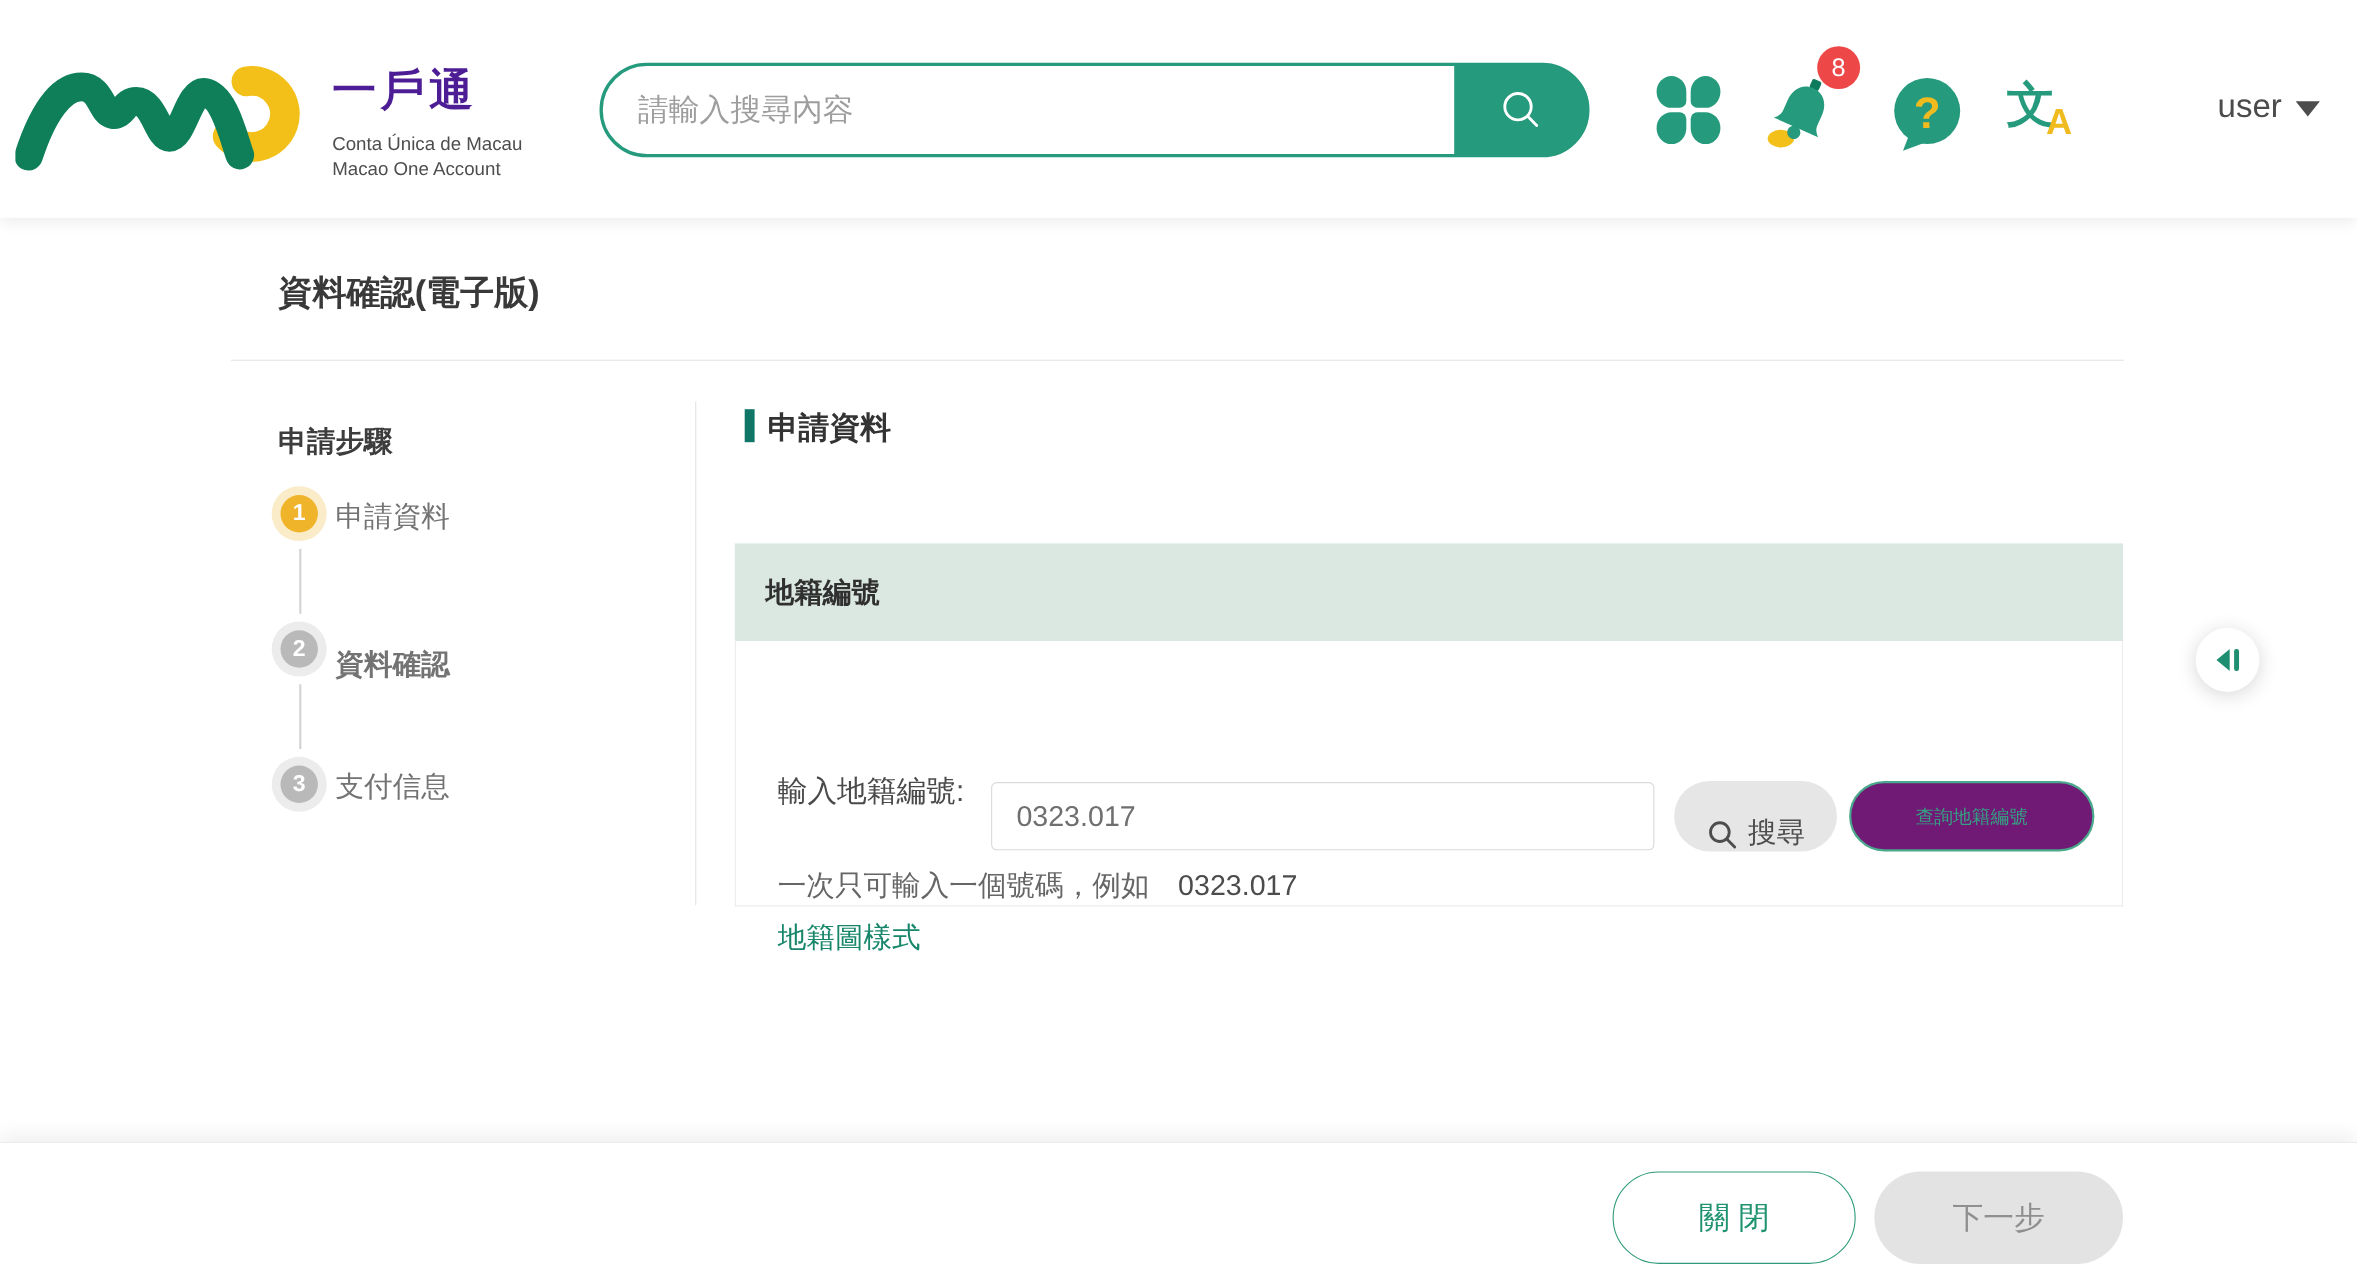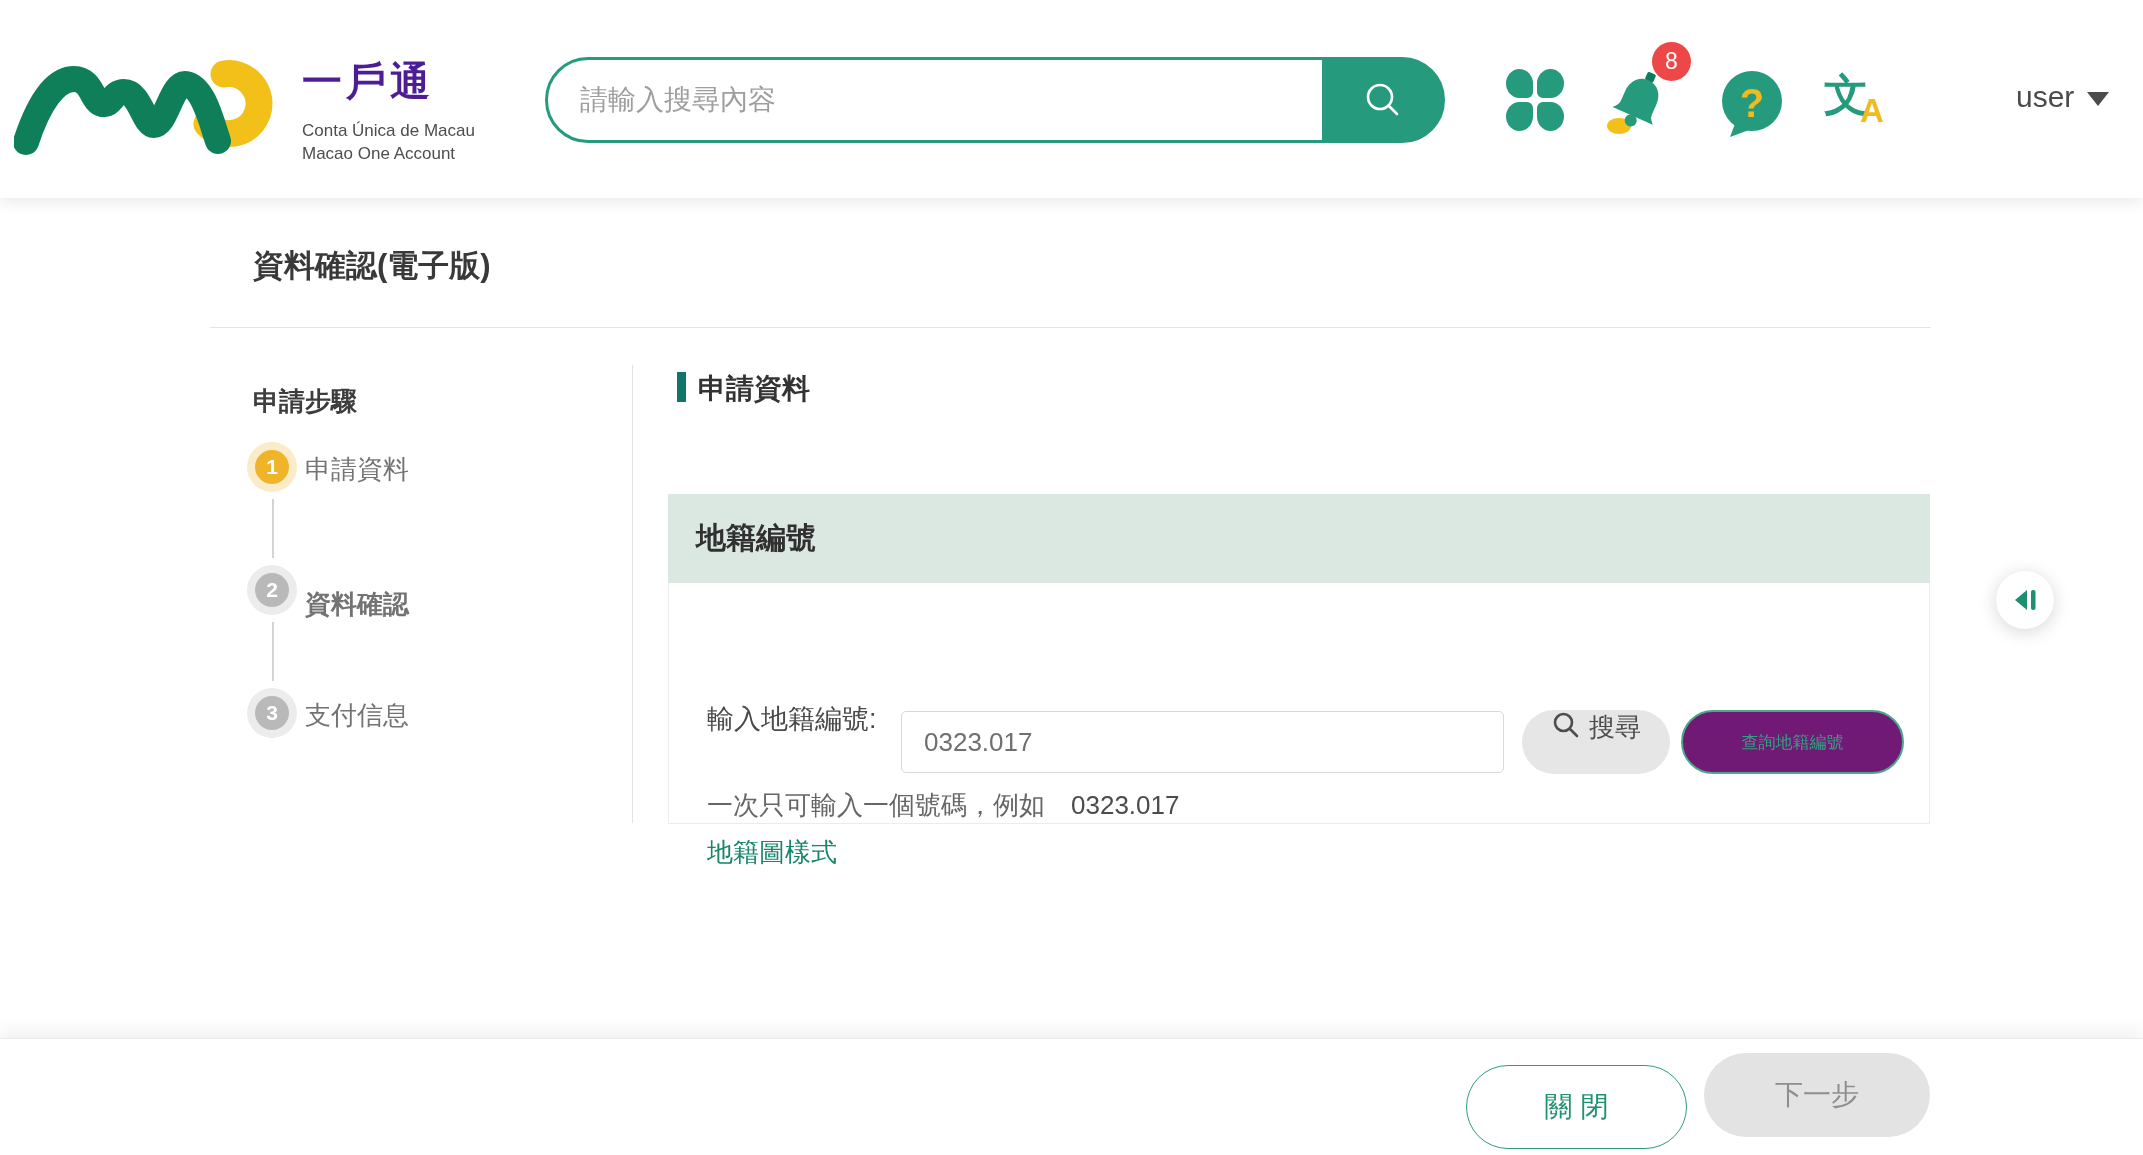--- a/index.html
+++ b/index.html
@@ -67,50 +67,50 @@
 
   .v-divider { position:absolute; left:632px; top:365px; width:1px; height:458px; background:#e3e3e3; }
 
   .accent-bar { position:absolute; left:677px; top:372px; width:9px; height:30px; background:#0f7668; }
   .section-title { position:absolute; left:698px; top:370px; font-size:28px; font-weight:bold; color:#333; }
   .service-desc { position:absolute; left:668px; top:437px; font-size:27px; color:#585858; }
 
   .cad-box { position:absolute; left:668px; top:494px; width:1262px; height:330px; }
   .cad-box-header { position:absolute; left:0; top:0; width:1262px; height:89px; background:#dae8e1;
                     display:flex; align-items:center; }
-  .cad-box-title { margin-left:28px; font-size:30px; font-weight:bold; color:#303030; }
+  .cad-box-title { margin-left:28px; font-size:26px; font-weight:bold; color:#303030; }
   .cad-box-body { position:absolute; left:0; top:89px; width:1262px; height:241px; background:#fff;
                   border:1px solid #ececec; border-top:none; }
 
   .input-label { position:absolute; left:38px; top:118px; font-size:27px; color:#4a4a4a; }
   .cad-input { position:absolute; left:232px; top:128px; width:603px; height:62px; border:1px solid #d9d9d9;
                border-radius:5px; padding-left:22px; font-size:26px; color:#6f6f6f; outline:none;
                font-family:"Liberation Sans","DejaVu Sans",sans-serif; }
   .btn-search { position:absolute; left:853px; top:127px; width:148px; height:64px; border:none;
                 border-radius:32px; background:#e6e6e6; color:#4d4d4d; font-size:26px; cursor:pointer;
-                display:flex; align-items:flex-start; justify-content:center; gap:8px;
+                display:flex; align-items:flex-end; justify-content:center; gap:8px;
                 font-family:"Liberation Sans","DejaVu Sans",sans-serif; }
   .btn-lookup { position:absolute; left:1012px; top:127px; width:223px; height:64px; background:#701a75;
                 border:2px solid #4aa88c; border-radius:32px; color:#35a082; font-size:17px; cursor:pointer;
                 font-family:"Liberation Sans","DejaVu Sans",sans-serif; }
   .input-hint { position:absolute; left:38px; top:205px; font-size:26px; color:#666; }
   .hint-example { margin-left:26px; color:#4c4c4c; }
   .sample-link { position:absolute; left:38px; top:252px; font-size:26px; color:#17866b; cursor:pointer; text-decoration:none; }
 
   .collapse-fab { position:absolute; left:1996px; top:571px; width:58px; height:58px; border-radius:50%;
                   background:#fff; border:none; box-shadow:0 3px 18px rgba(0,0,0,.16); cursor:pointer;
                   display:flex; align-items:center; justify-content:center; }
 
   
   .footer { position:absolute; left:0; top:1038px; width:2143px; height:117px; background:#fff;
             border-top:1px solid #e9e9e9; box-shadow:0 -9px 14px rgba(0,0,0,.05); }
   .btn-close { position:absolute; left:1466px; top:26px; width:221px; height:84px; background:#fff;
                border:1px solid #2f9b7c; border-radius:42px; color:#1f926f; font-size:28px; cursor:pointer;
                font-family:"Liberation Sans","DejaVu Sans",sans-serif; }
-  .btn-next { position:absolute; left:1704px; top:14px; width:226px; height:84px; background:#e3e3e3;
+  .btn-next { position:absolute; left:1704px; top:26px; width:226px; height:84px; background:#e3e3e3;
               border:none; border-radius:42px; color:#8f8f8f; font-size:28px; cursor:pointer;
               font-family:"Liberation Sans","DejaVu Sans",sans-serif; }
 </style>
 </head>
 <body>
 
 <div id="screen">
 
   <div class="header">
 

